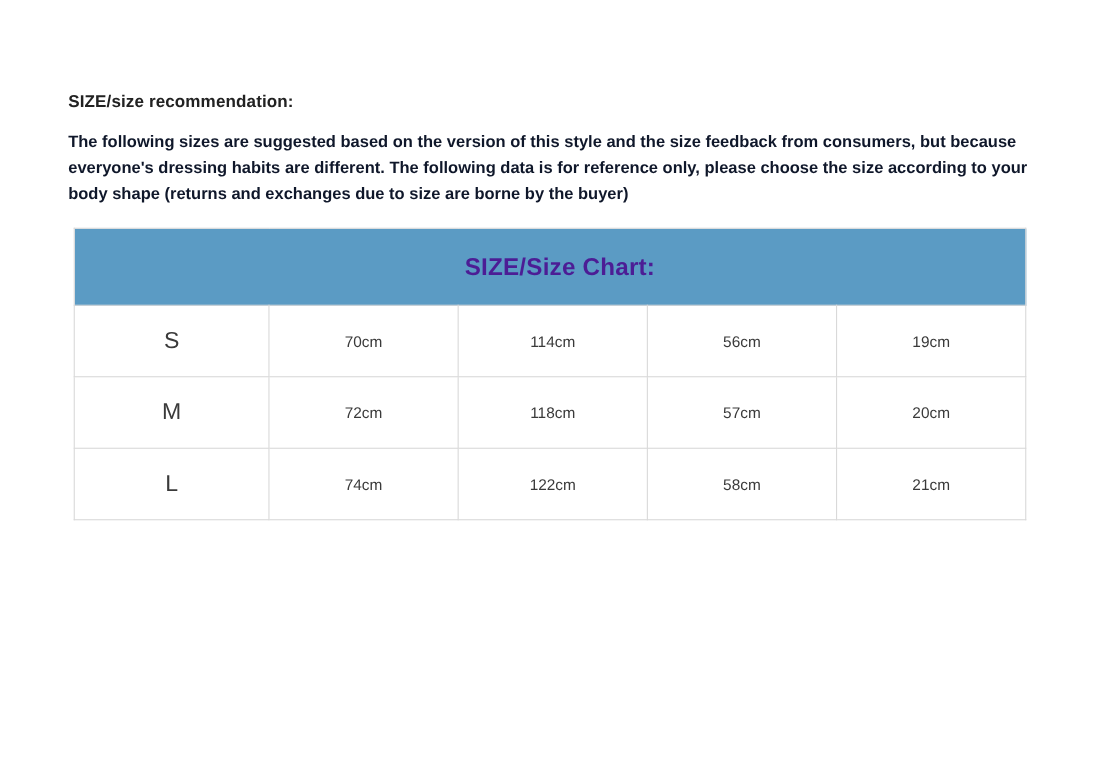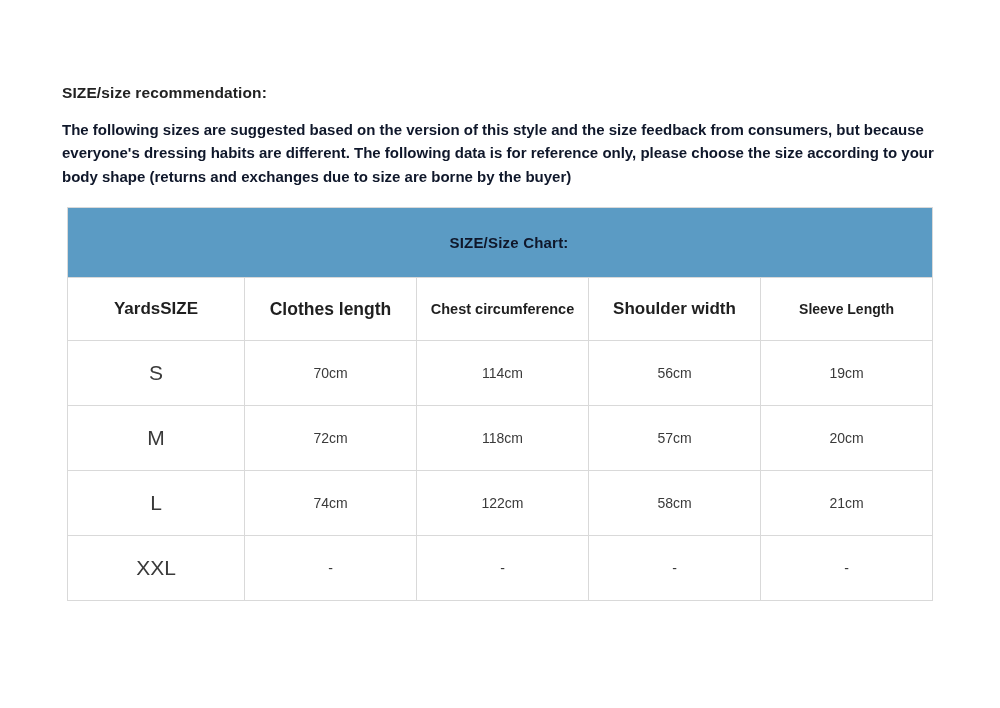--- a/index.html
+++ b/index.html
@@ -57,22 +57,22 @@
     vertical-align: middle;
     padding: 0;
   }
   .banner-row td {
     background: #5b9bc4;
     height: 69px;
     border: 1px solid #5b9bc4;
     text-align: left;
   }
   .banner-title {
-    color: #0f172a;
-    font-size: 15px;
+    color: #4c1d95;
+    font-size: 22px;
     font-weight: bold;
     padding-left: 18px;
     letter-spacing: 0.2px;
   }
   .head-row td {
     height: 62px;
     background: #ffffff;
     font-weight: bold;
     color: #1f1f1f;
   }
@@ -113,27 +113,20 @@
         <col style="width:172px">
         <col style="width:172px">
       </colgroup>
       <tbody>
         <tr class="banner-row">
           <td colspan="5">
             <span class="banner-title">SIZE/Size Chart:</span>
           </td>
         </tr>
 
-        <tr class="head-row">
-          <td class="h-col1">YardsSIZE</td>
-          <td class="h-col2">Clothes length</td>
-          <td class="h-col3">Chest circumference</td>
-          <td class="h-col4">Shoulder width</td>
-          <td class="h-col5">Sleeve Length</td>
-        </tr>
 
         <tr class="data-row">
           <td class="size-cell">S</td>
           <td>70cm</td>
           <td>114cm</td>
           <td>56cm</td>
           <td>19cm</td>
         </tr>
 
         <tr class="data-row">
@@ -146,24 +139,17 @@
 
         <tr class="data-row">
           <td class="size-cell">L</td>
           <td>74cm</td>
           <td>122cm</td>
           <td>58cm</td>
           <td>21cm</td>
         </tr>
 
 
-        <tr class="data-row">
-          <td class="size-cell">XXL</td>
-          <td class="dash">-</td>
-          <td class="dash">-</td>
-          <td class="dash">-</td>
-          <td class="dash">-</td>
-        </tr>
       </tbody>
     </table>
   </div>
 
 </div>
 
 </body></html>

